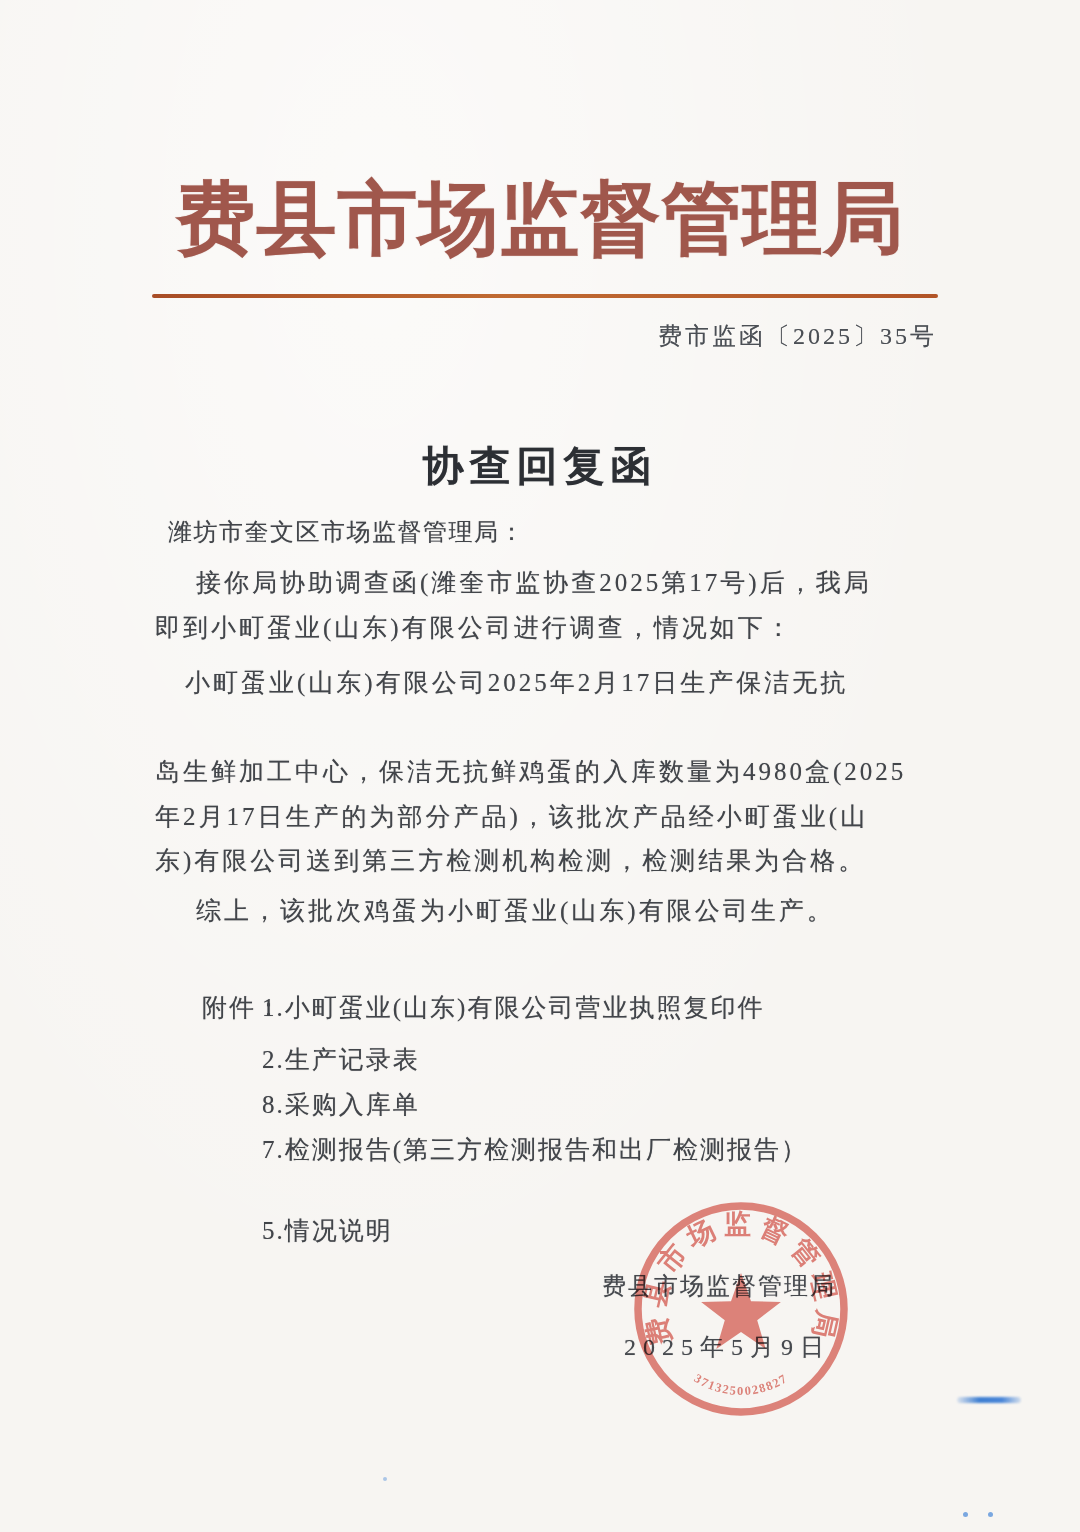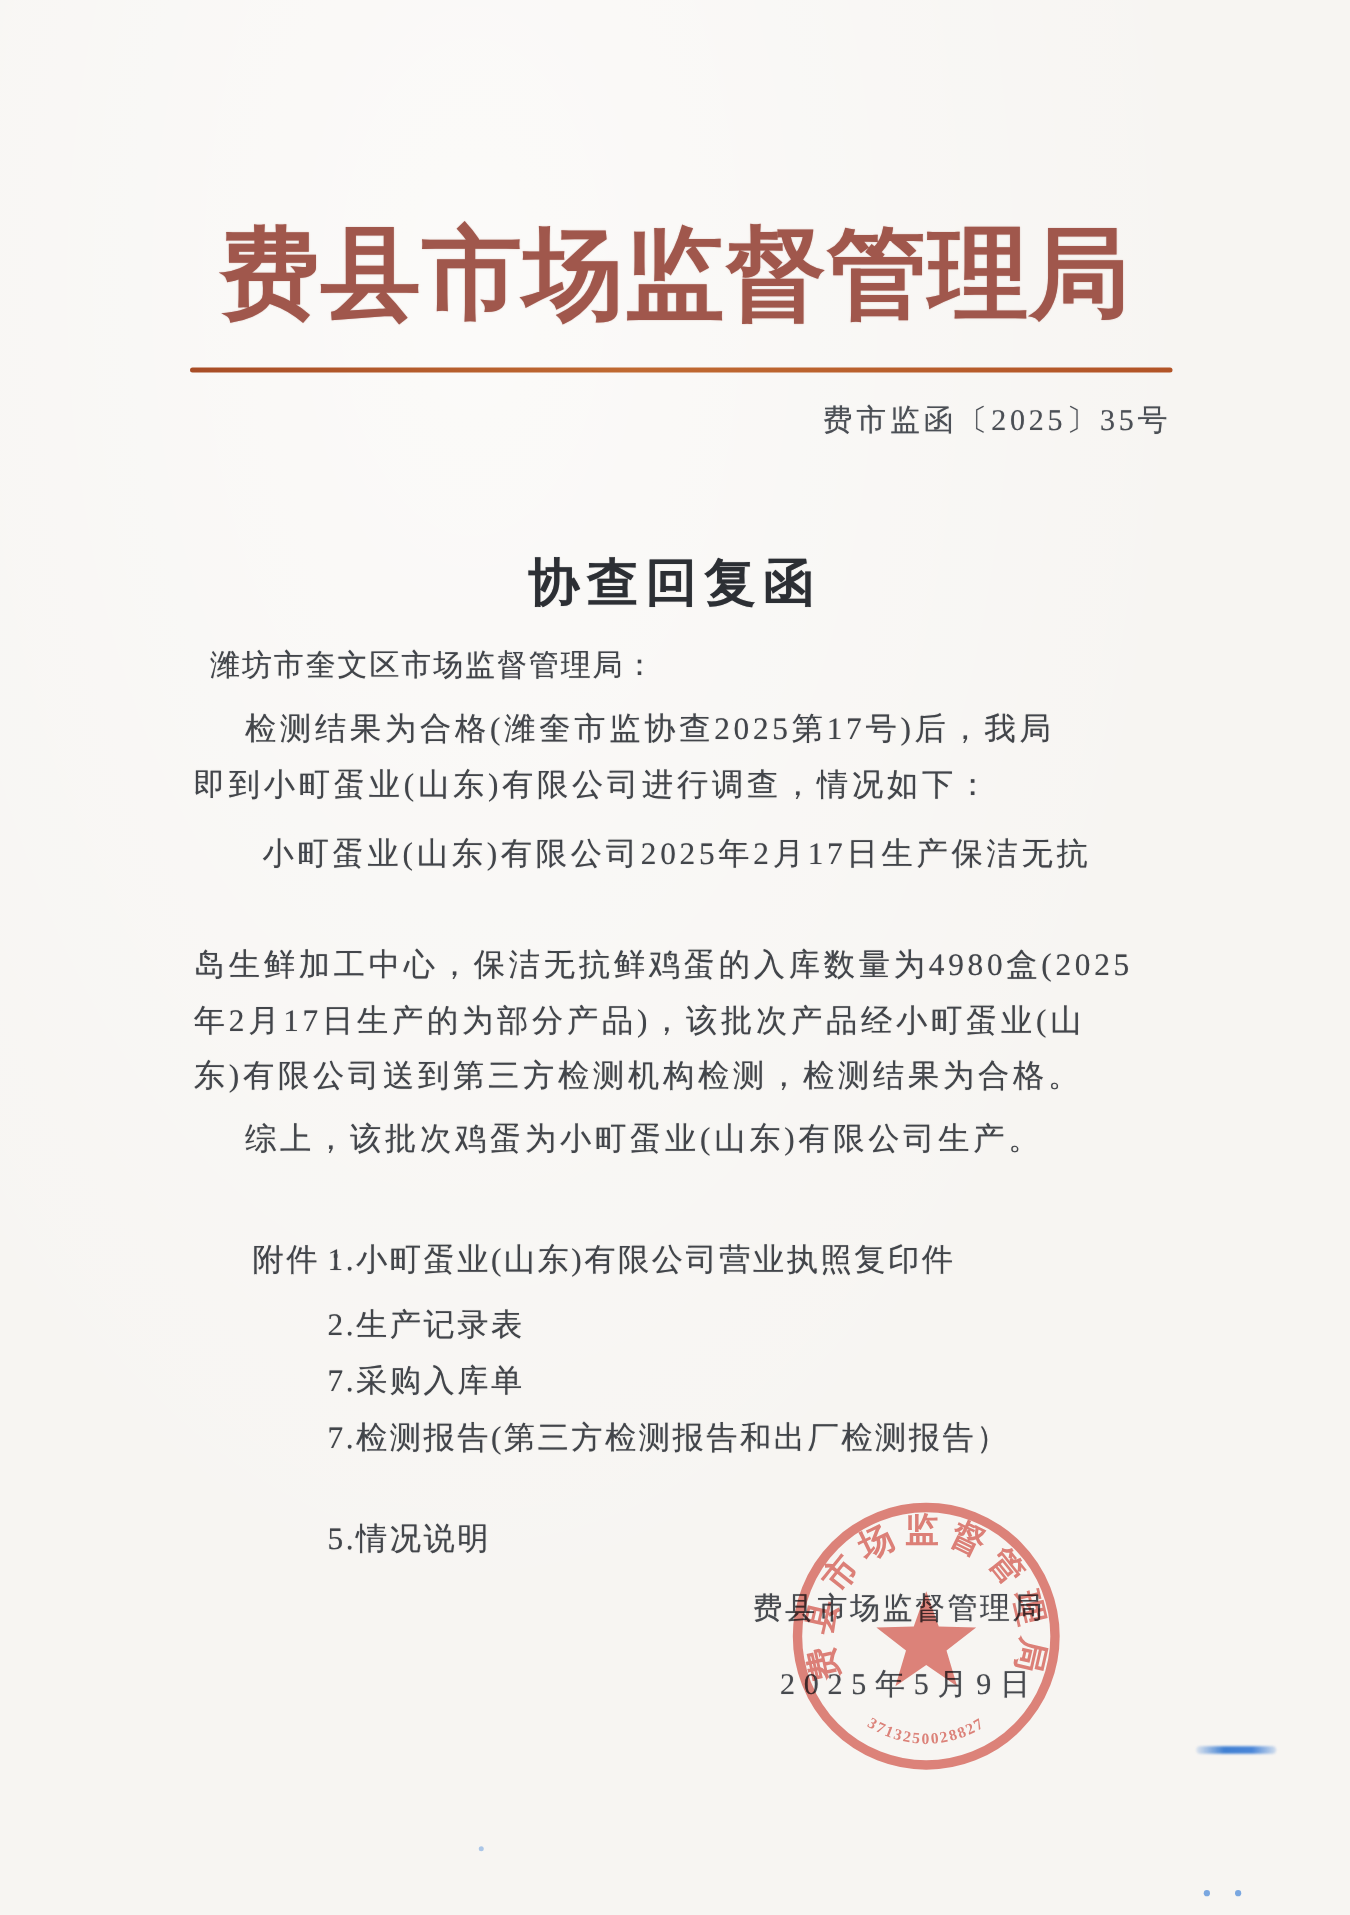--- a/index.html
+++ b/index.html
@@ -82,32 +82,32 @@
 <div class="page">
 
   <div class="agency">费县市场监督管理局</div>
   <div class="redline"></div>
   <div class="docnum">费市监函〔2025〕35号</div>
 
   <div class="title">协查回复函</div>
 
   <div class="txt salutation">潍坊市奎文区市场监督管理局：</div>
 
-  <div class="txt" style="left:196px;top:566px">检测结果为合格(潍奎市监协查2025第17号)后，我局</div>
+  <div class="txt" style="left:196px;top:566px">接你局协助调查函(潍奎市监协查2025第17号)后，我局</div>
   <div class="txt" style="left:155px;top:611px">即到小町蛋业(山东)有限公司进行调查，情况如下：</div>
-  <div class="txt" style="left:210px;top:666px">小町蛋业(山东)有限公司2025年2月17日生产保洁无抗</div>
+  <div class="txt" style="left:185px;top:666px">小町蛋业(山东)有限公司2025年2月17日生产保洁无抗</div>
   <div class="txt" style="left:155px;top:755px">岛生鲜加工中心，保洁无抗鲜鸡蛋的入库数量为4980盒(2025</div>
   <div class="txt" style="left:155px;top:800px">年2月17日生产的为部分产品)，该批次产品经小町蛋业(山</div>
   <div class="txt" style="left:155px;top:844px">东)有限公司送到第三方检测机构检测，检测结果为合格。</div>
   <div class="txt" style="left:196px;top:894px">综上，该批次鸡蛋为小町蛋业(山东)有限公司生产。</div>
 
   <div class="txt att" style="left:202px;top:991px">附件：</div>
   <div class="txt att" style="left:262px;top:991px">1.小町蛋业(山东)有限公司营业执照复印件</div>
   <div class="txt att" style="left:262px;top:1043px">2.生产记录表</div>
-  <div class="txt att" style="left:262px;top:1088px">7.采购入库单</div>
+  <div class="txt att" style="left:262px;top:1088px">8.采购入库单</div>
   <div class="txt att" style="left:262px;top:1133px">7.检测报告(第三方检测报告和出厂检测报告）</div>
   <div class="txt att" style="left:262px;top:1214px">5.情况说明</div>
 
   <div class="txt sig">费县市场监督管理局</div>
   <div class="txt date">2025年5月9日</div>
 
   <svg class="seal" width="222" height="222" viewBox="0 0 222 222">
     <defs>
       <path id="ringTextPath" d="M 45.2 149 A 76 76 0 1 1 176.8 149" fill="none"></path>
       <path id="codePath" d="M 50.2 171.8 A 86 86 0 0 0 171.8 171.8" fill="none"></path>

